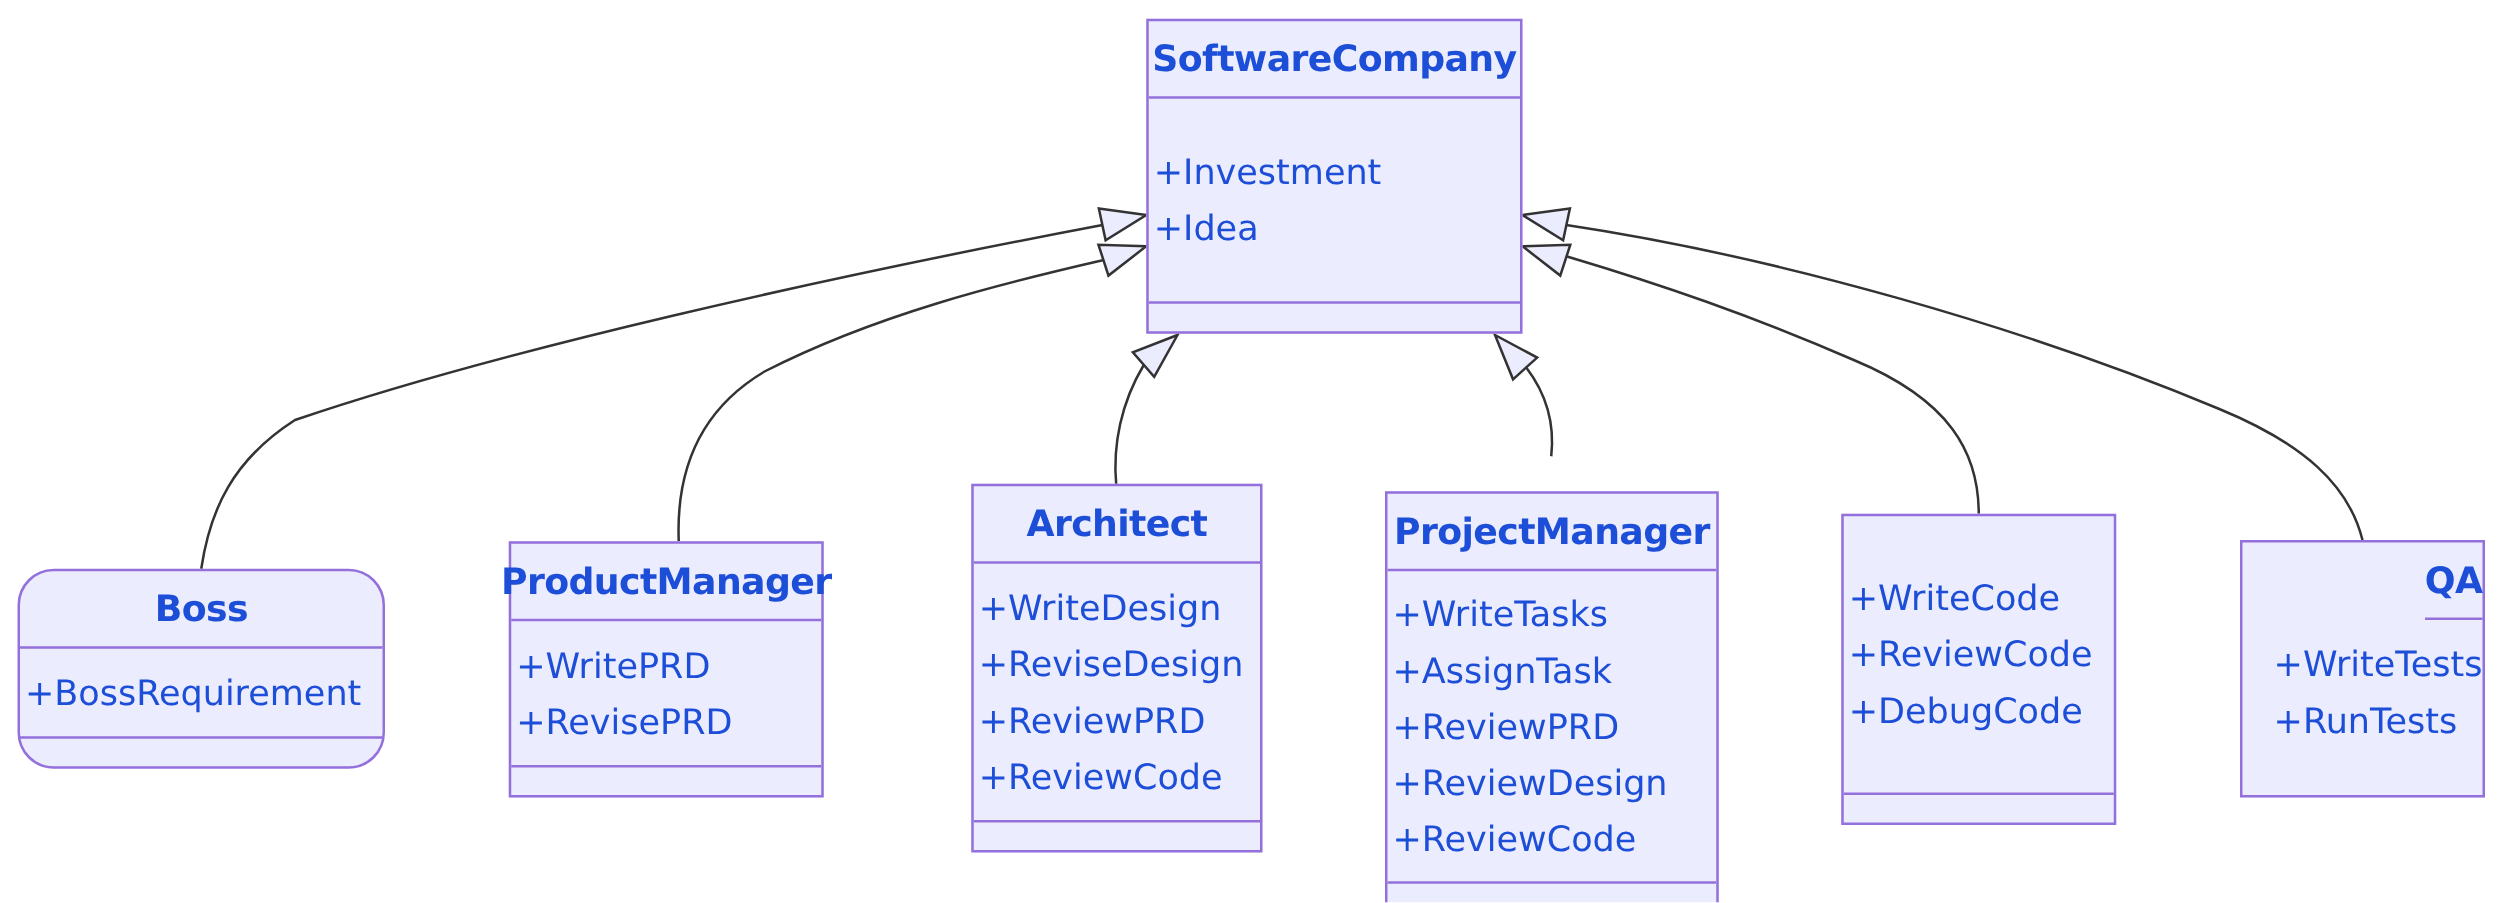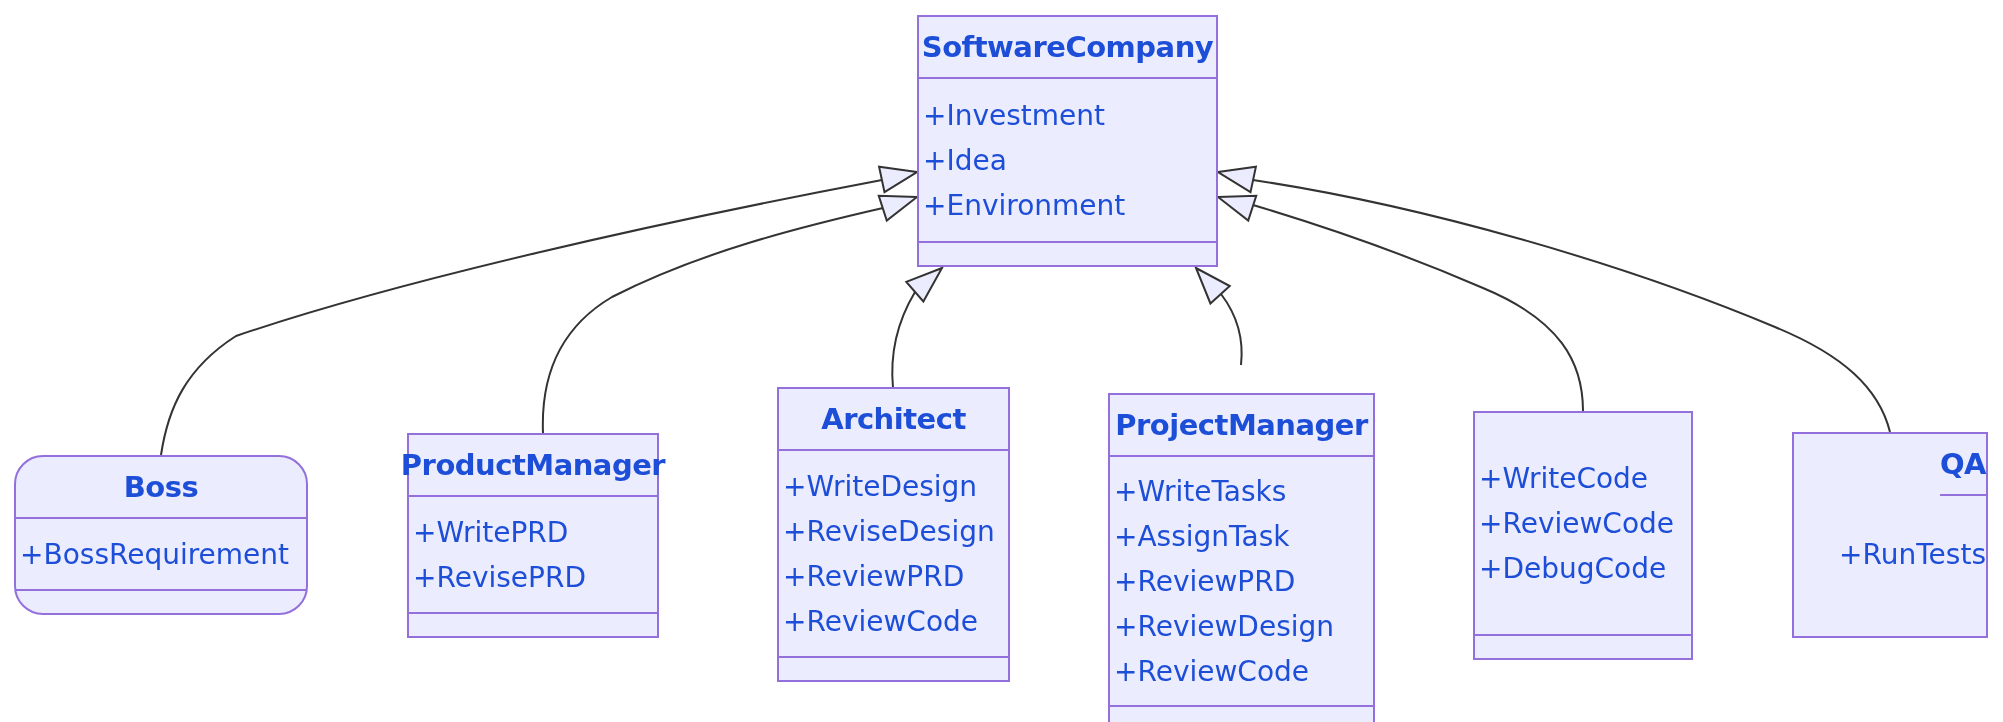--- a/index.html
+++ b/index.html
@@ -100,21 +100,20 @@
     <polygon points="1218,197 1254,184 1254,210" transform="rotate(18 1218 197)"></polygon>
     <polygon points="942,268 906,255 906,281" transform="rotate(-41 942 268)"></polygon>
     <polygon points="1196,268 1232,255 1232,281" transform="rotate(48 1196 268)"></polygon>
   </svg>
 
   <div class="uml-class" id="box-softwarecompany">
     <div class="uml-title">SoftwareCompany</div>
     <div class="uml-attrs">
       <div class="uml-row">+Investment</div>
       <div class="uml-row">+Idea</div>
-      <div class="uml-row">+Environment</div>
     </div>
     <div class="uml-methods"></div>
   </div>
 
   <div class="uml-class" id="box-boss">
     <div class="uml-title">Boss</div>
     <div class="uml-attrs">
       <div class="uml-row">+BossRequirement</div>
     </div>
     <div class="uml-methods"></div>
@@ -157,18 +156,19 @@
       <div class="uml-row">+WriteCode</div>
       <div class="uml-row">+ReviewCode</div>
       <div class="uml-row">+DebugCode</div>
     </div>
     <div class="uml-methods"></div>
   </div>
 
   <div class="uml-class" id="box-qa">
     <div class="uml-title">QA</div>
     <div class="uml-attrs">
+      <div class="uml-row">+WriteTests</div>
       <div class="uml-row">+RunTests</div>
     </div>
     <div class="uml-methods"></div>
   </div>
 
 </div>
 
 </body></html>

